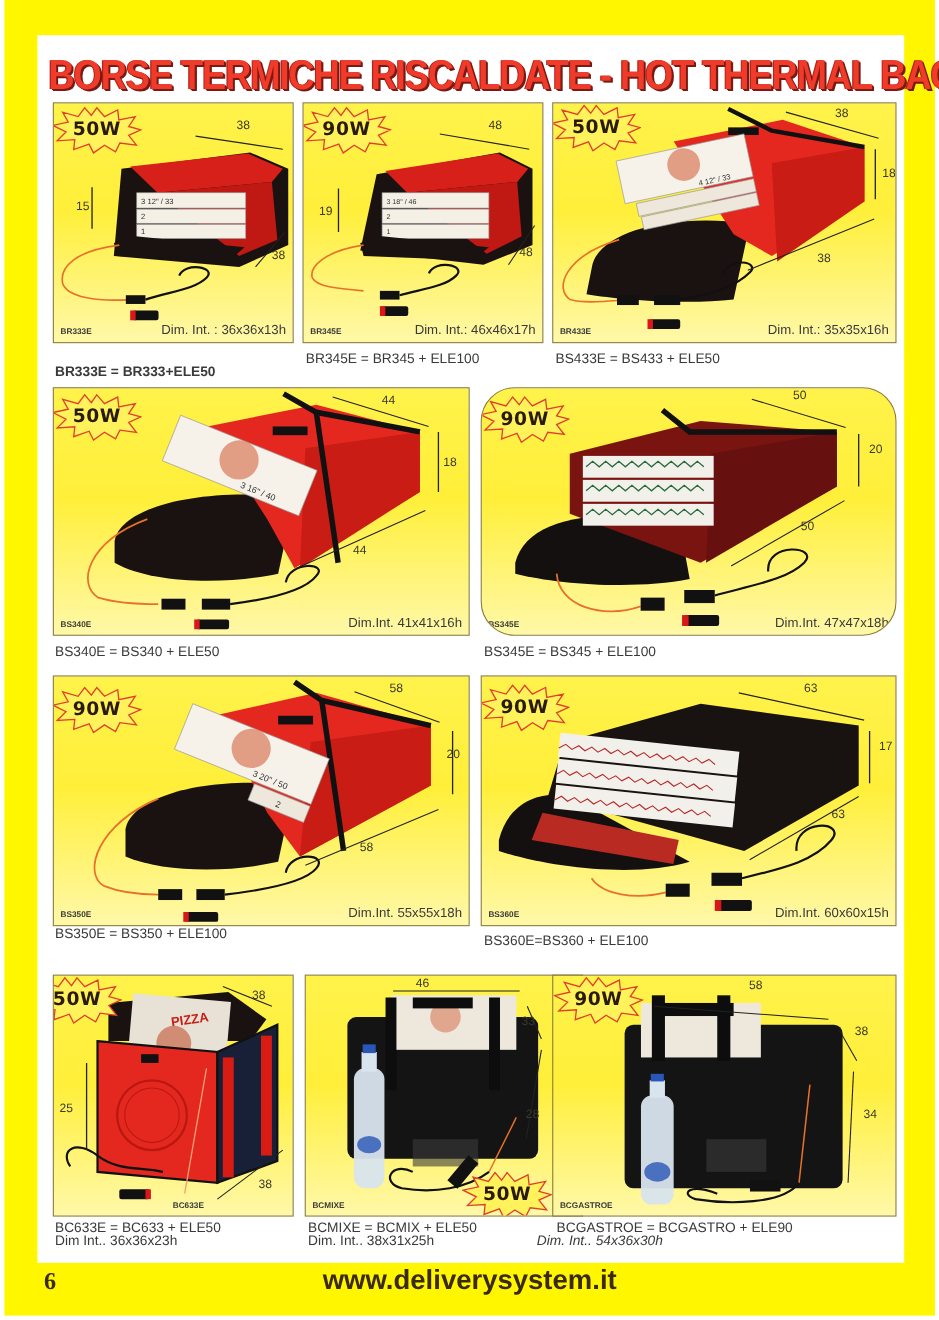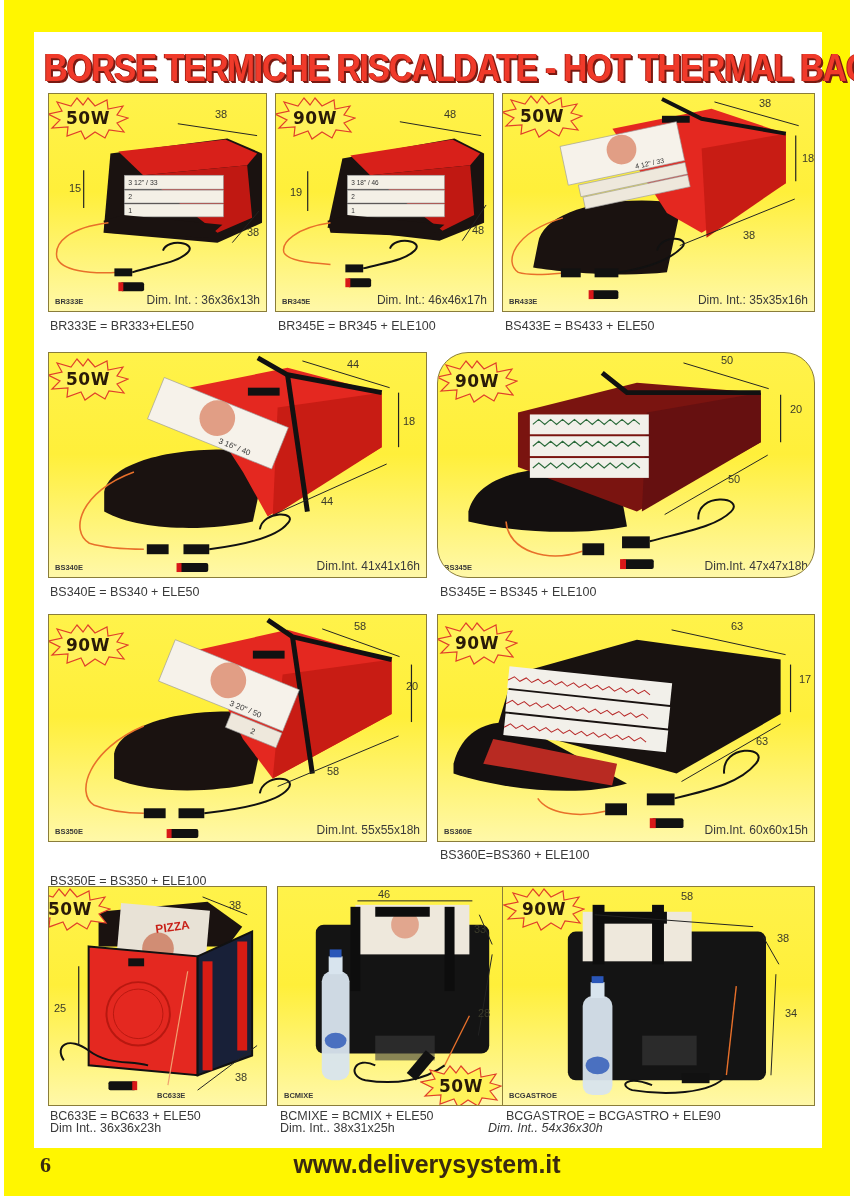--- a/index.html
+++ b/index.html
@@ -88,21 +88,21 @@
   <div class="measure" style="left:198px;top:132px;">38</div>
   <div class="badge" style="left:-2px;top:2px;">
     <svg viewBox="0 0 82 44">
         <polygon points="41,2 48,10 60,4 61,13 76,10 70,19 81,22 70,27 77,36 62,34 58,42 48,36 38,43 34,35 20,40 21,31 5,32 13,24 1,18 15,15 10,6 24,10 30,2 36,9" fill="#fff25a" stroke="#e0402a" stroke-width="1.2"></polygon>
       </svg>
     <span>50W</span>
   </div>
   <div class="code">BR333E</div>
   <div class="dim">Dim. Int. : 36x36x13h</div>
 </div>
-<div class="caption" style="left:50px;top:320px;">BR333E = BR333+ELE50</div>
+<div class="caption" style="left:50px;top:332px;font-weight:bold;">BR333E = BR333+ELE50</div>
 
 <div class="panel" style="left:275px;top:93px;width:219px;height:219px;">
   <svg class="art" viewBox="0 0 219 219">
     <path d="M67 65 L180 45 L210 60 L210 130 L165 148 L52 135 Z" fill="#1a1210"></path>
     <path d="M75 62 L178 46 L206 60 L196 72 L95 82 Z" fill="#d8201a"></path>
     <path d="M95 82 L196 72 L200 122 L168 138 Z" fill="#c01812"></path>
     <rect x="72" y="82" width="98" height="14" fill="#f4f0e6" stroke="#999" stroke-width="0.6"></rect>
     <rect x="72" y="97" width="98" height="13" fill="#f4f0e6" stroke="#999" stroke-width="0.6"></rect>
     <rect x="72" y="111" width="98" height="13" fill="#f4f0e6" stroke="#999" stroke-width="0.6"></rect>
     <text x="76" y="92" font-size="6.5" fill="#333" font-family="Liberation Sans, sans-serif">3  18" / 46</text>
@@ -273,21 +273,21 @@
   <div class="measure" style="left:278px;top:150px;">58</div>
   <div class="badge" style="left:-2px;top:8px;">
     <svg viewBox="0 0 82 44">
         <polygon points="41,2 48,10 60,4 61,13 76,10 70,19 81,22 70,27 77,36 62,34 58,42 48,36 38,43 34,35 20,40 21,31 5,32 13,24 1,18 15,15 10,6 24,10 30,2 36,9" fill="#fff25a" stroke="#e0402a" stroke-width="1.2"></polygon>
       </svg>
     <span>90W</span>
   </div>
   <div class="code">BS350E</div>
   <div class="dim">Dim.Int. 55x55x18h</div>
 </div>
-<div class="caption" style="left:50px;top:843px;margin-top:32px;">BS350E = BS350 + ELE100</div>
+<div class="caption" style="left:50px;top:843px;">BS350E = BS350 + ELE100</div>
 
 <div class="panel" style="left:437px;top:614px;width:378px;height:228px;">
   <svg class="art" viewBox="0 0 378 228">
     <path d="M15 150 C25 110, 60 105, 80 110 L190 170 C140 185, 60 175, 15 160 Z" fill="#141010"></path>
     <path d="M75 60 L200 25 L345 45 L345 100 L240 160 L60 110 Z" fill="#181210"></path>
     <rect x="70" y="60" width="165" height="22" fill="#f2f0ea" transform="rotate(6 150 70)"></rect>
     <rect x="68" y="84" width="165" height="22" fill="#f2f0ea" transform="rotate(6 150 94)"></rect>
     <rect x="66" y="108" width="165" height="22" fill="#f2f0ea" transform="rotate(6 150 118)"></rect>
     <path d="M70 74 l6 -4 l6 4 l6 -4 l6 4 l6 -4 l6 4 l6 -4 l6 4 l6 -4 l6 4 l6 -4 l6 4 l6 -4 l6 4 l6 -4 l6 4 l6 -4 l6 4 l6 -4 l6 4 l6 -4 l6 4 l6 -4 l6 4" stroke="#b82a2a" stroke-width="1" fill="none" transform="rotate(6 150 70)"></path>
     <path d="M68 98 l6 -4 l6 4 l6 -4 l6 4 l6 -4 l6 4 l6 -4 l6 4 l6 -4 l6 4 l6 -4 l6 4 l6 -4 l6 4 l6 -4 l6 4 l6 -4 l6 4 l6 -4 l6 4 l6 -4 l6 4 l6 -4 l6 4" stroke="#b82a2a" stroke-width="1" fill="none" transform="rotate(6 150 94)"></path>

